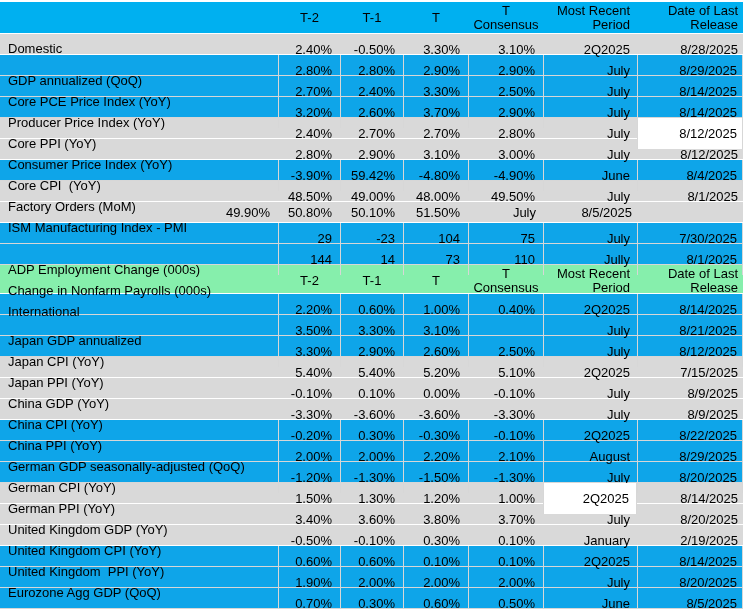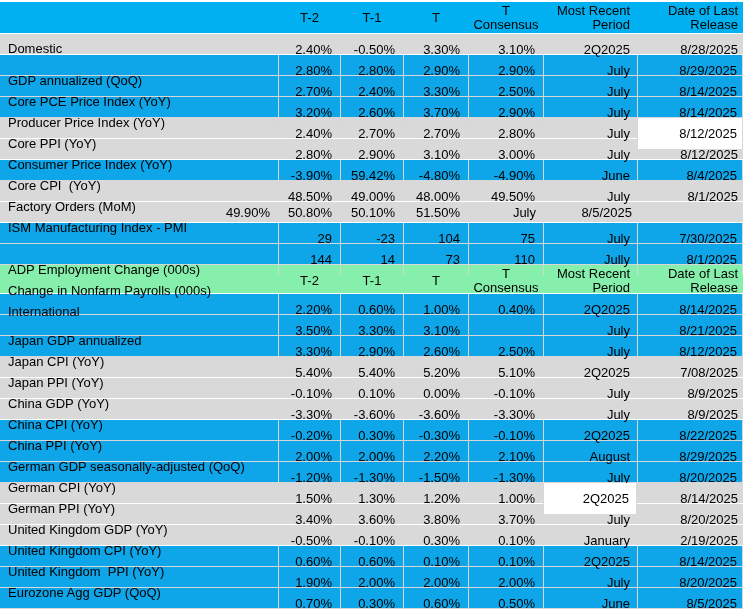--- a/index.html
+++ b/index.html
@@ -198,21 +198,21 @@
       <div class="cell per vline">July</div>
       <div class="cell date vline last">8/12/2025</div>
     </div>
     <div class="row data-row gray">
       <div class="cell col0">China GDP (YoY)</div>
       <div class="cell num vline">5.40%</div>
       <div class="cell num vline">5.40%</div>
       <div class="cell num vline">5.20%</div>
       <div class="cell num vline">5.10%</div>
       <div class="cell per vline">2Q2025</div>
-      <div class="cell date vline last">7/08/2025</div>
+      <div class="cell date vline last">7/15/2025</div>
     </div>
     <div class="row data-row gray">
       <div class="cell col0">China CPI (YoY)</div>
       <div class="cell num vline">-0.10%</div>
       <div class="cell num vline">0.10%</div>
       <div class="cell num vline">0.00%</div>
       <div class="cell num vline">-0.10%</div>
       <div class="cell per vline">July</div>
       <div class="cell date vline last">8/9/2025</div>
     </div>

